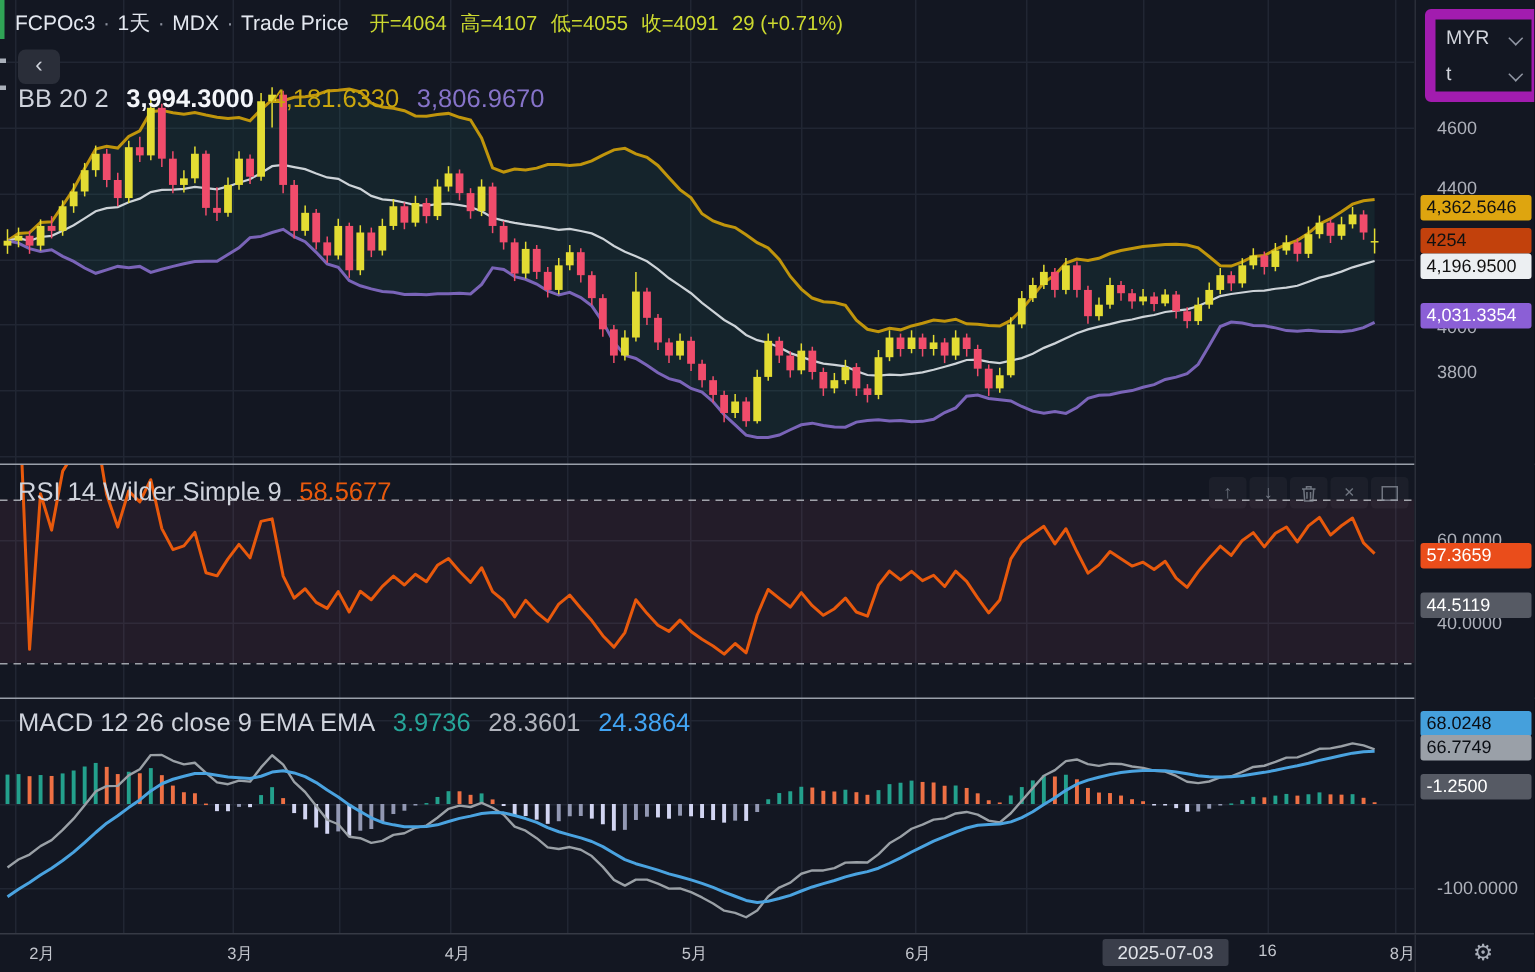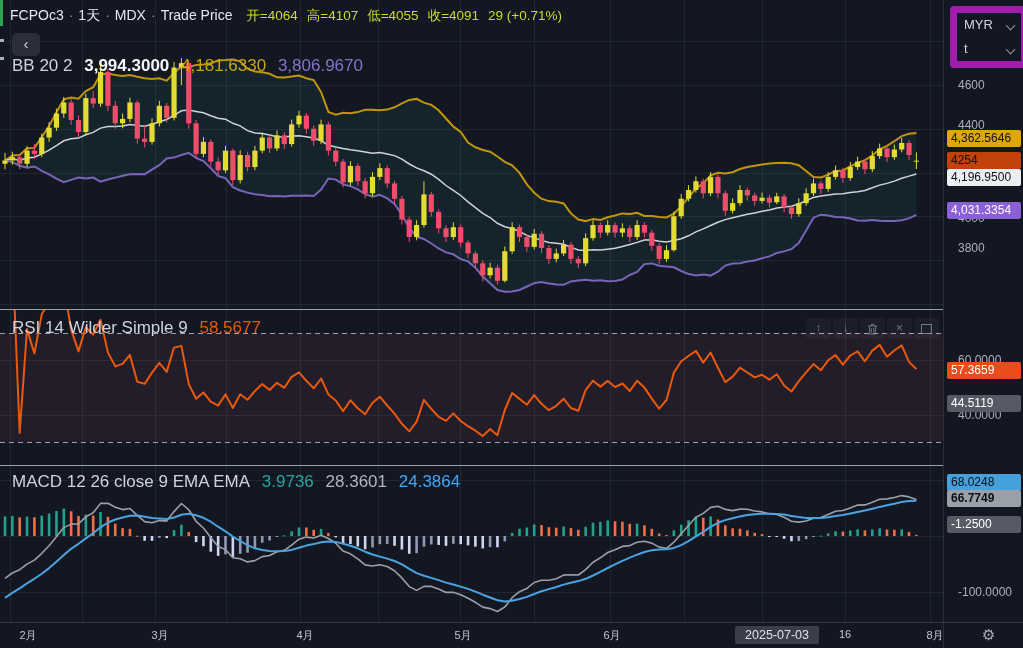--- a/index.html
+++ b/index.html
@@ -563,21 +563,21 @@
     <div class="chip c-yel" style="top:152px;">4254</div>
     <div class="chip c-white" style="top:169px;">4,196.9500</div>
     <div class="chip c-purp" style="top:202px;">4,031.3354</div>
 
     <div class="tick" style="top:352px;">60.0000</div>
     <div class="tick" style="top:407px;">40.0000</div>
     <div class="chip c-orange" style="top:362px;">57.3659</div>
     <div class="chip c-gray" style="top:395px;">44.5119</div>
 
     <div class="chip c-blue" style="top:474px;">68.0248</div>
-    <div class="chip c-ltgray" style="top:490px;font-weight:bold;">66.7749</div>
+    <div class="chip c-ltgray" style="top:490px;">66.7749</div>
     <div class="chip c-gray" style="top:516px;">-1.2500</div>
     <div class="tick" style="top:584px;">-100.0000</div>
   </div>
 
   <div id="taxis">
     <div class="ttick" style="left:28px;">2月</div>
     <div class="ttick" style="left:160px;">3月</div>
     <div class="ttick" style="left:305px;">4月</div>
     <div class="ttick" style="left:463px;">5月</div>
     <div class="ttick" style="left:612px;">6月</div>

